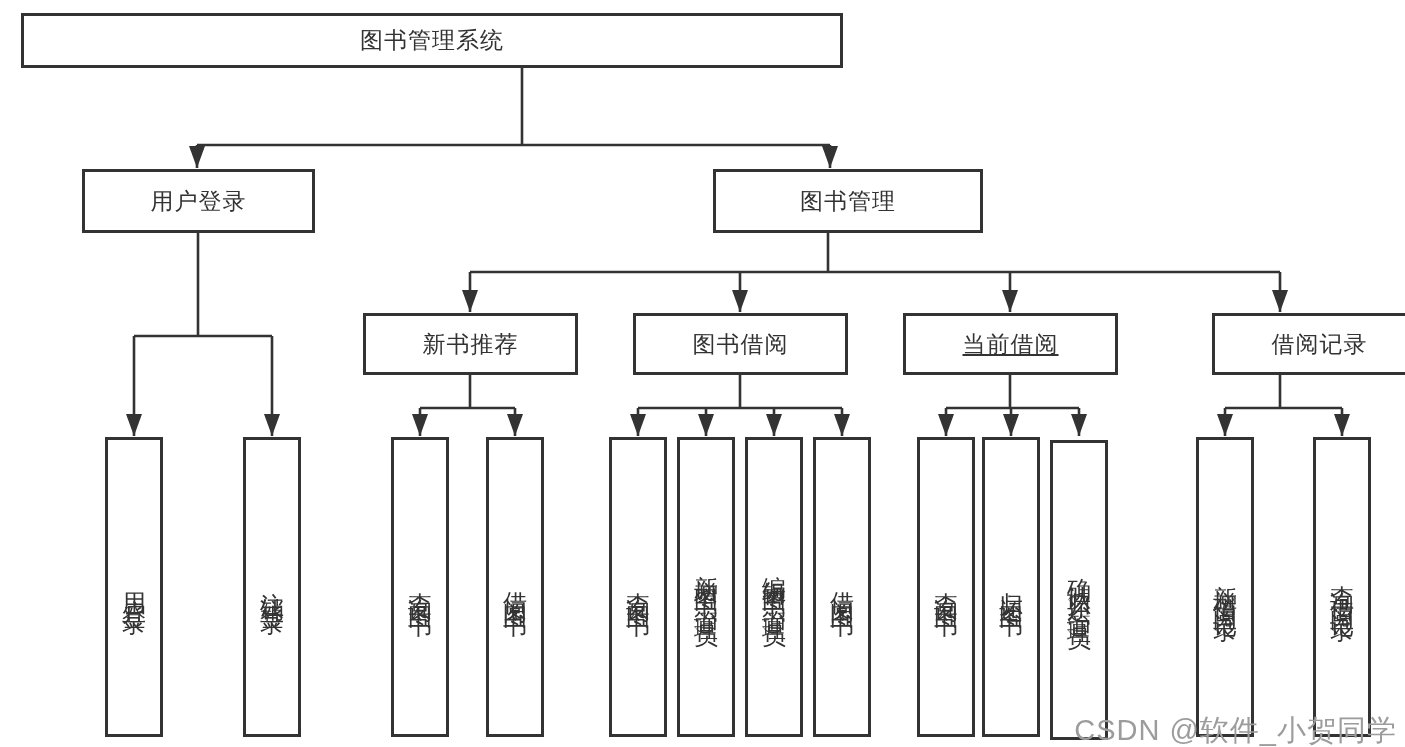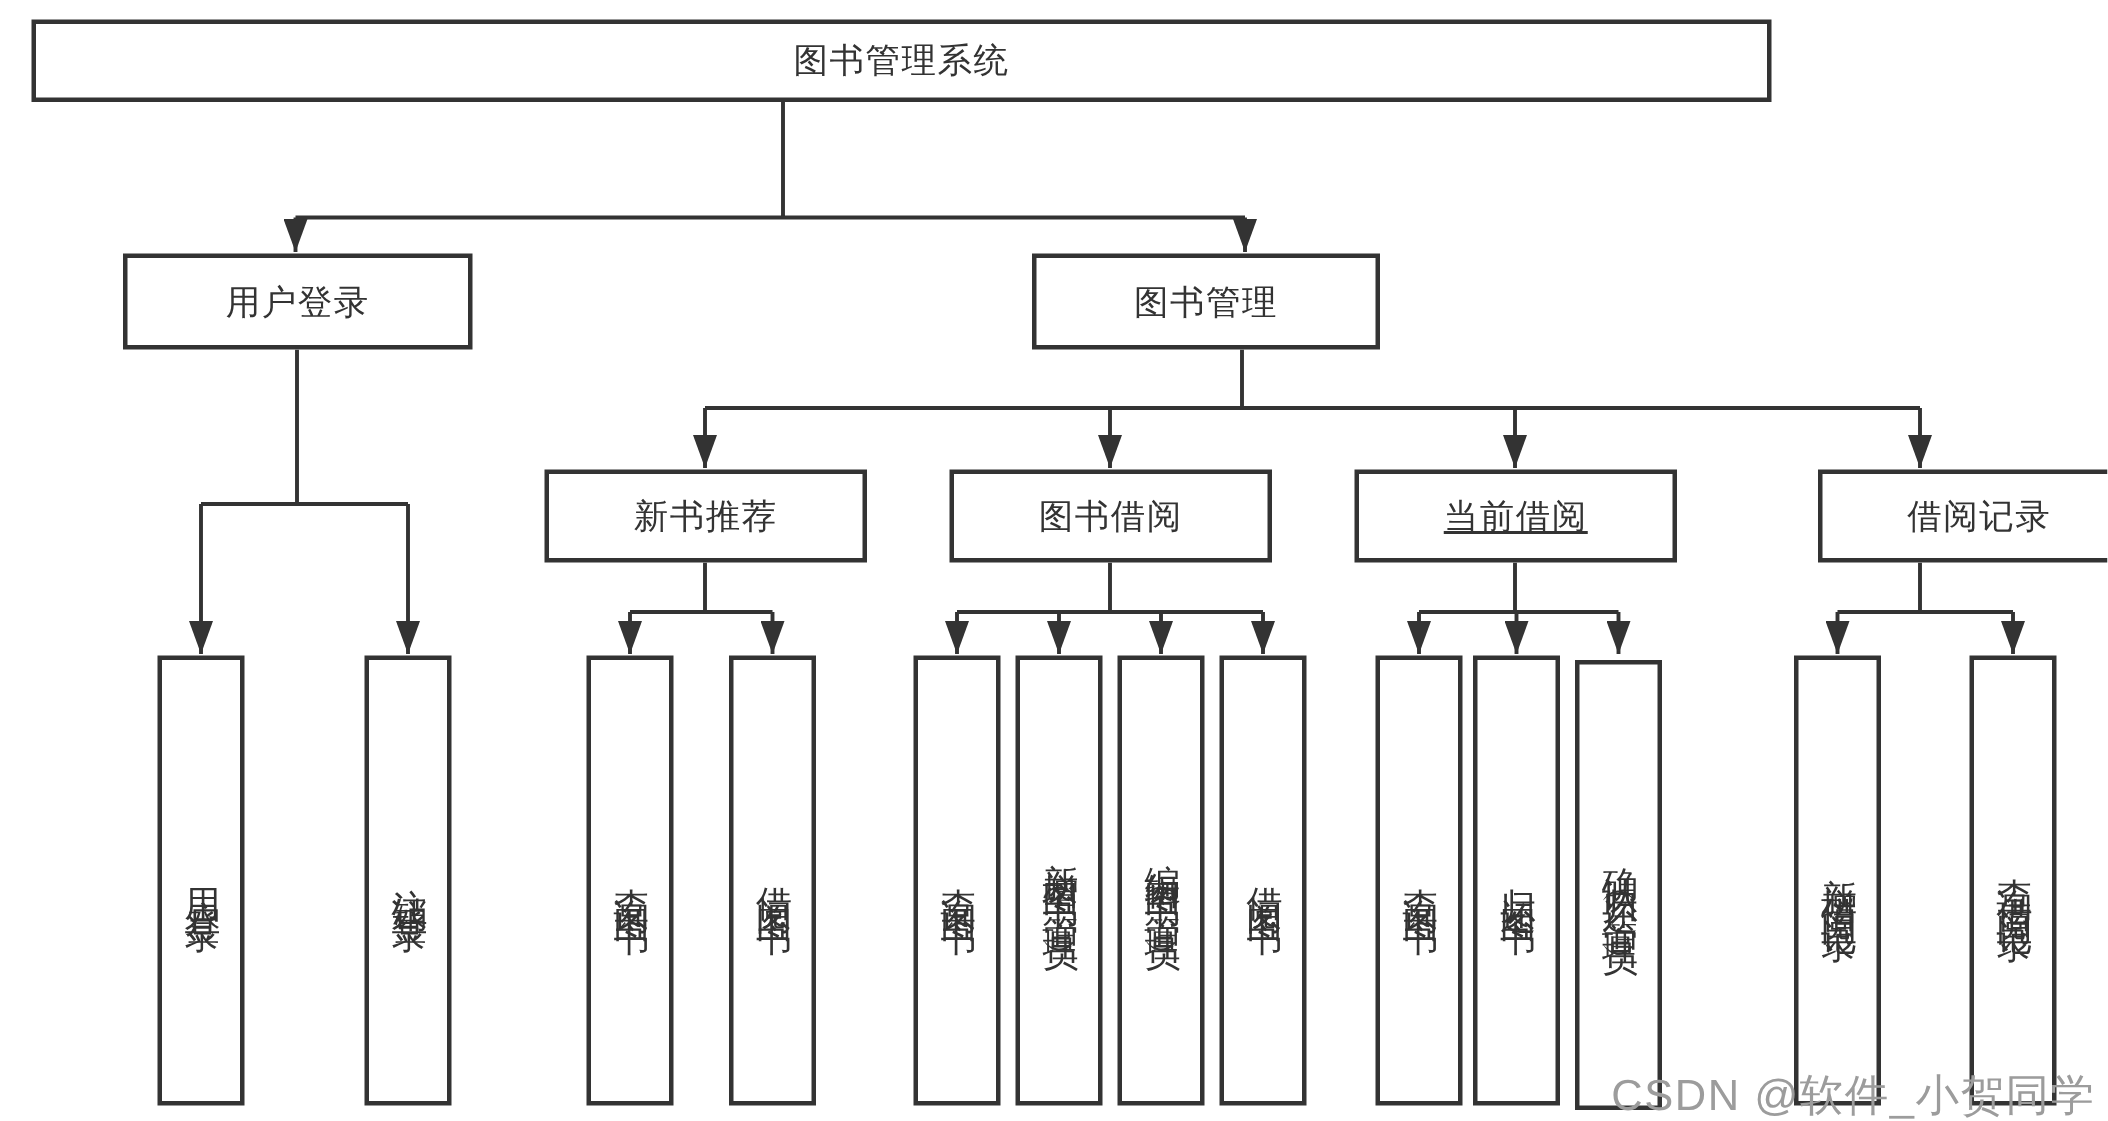--- a/index.html
+++ b/index.html
@@ -57,28 +57,28 @@
     <path d="M706 408 V436" fill="none" stroke="#333333" stroke-width="2.6" marker-end="url(#arw)"></path>
     <path d="M774 408 V436" fill="none" stroke="#333333" stroke-width="2.6" marker-end="url(#arw)"></path>
     <path d="M842 408 V436" fill="none" stroke="#333333" stroke-width="2.6" marker-end="url(#arw)"></path>
     <path d="M946 408 V436" fill="none" stroke="#333333" stroke-width="2.6" marker-end="url(#arw)"></path>
     <path d="M1011 408 V436" fill="none" stroke="#333333" stroke-width="2.6" marker-end="url(#arw)"></path>
     <path d="M1079 408 V436" fill="none" stroke="#333333" stroke-width="2.6" marker-end="url(#arw)"></path>
     <path d="M1225 408 V436" fill="none" stroke="#333333" stroke-width="2.6" marker-end="url(#arw)"></path>
     <path d="M1342 408 V436" fill="none" stroke="#333333" stroke-width="2.6" marker-end="url(#arw)"></path>
   </svg>
 
-  <div class="box" style="left:21px;top:13px;width:1160px;height:55px;">
+  <div class="box" style="left:21px;top:13px;width:822px;height:55px;">
     <span class="hlabel">图书管理系统</span>
   </div>
 
   <div class="box" style="left:82px;top:169px;width:233px;height:64px;">
     <span class="hlabel">用户登录</span>
   </div>
-  <div class="box" style="left:688px;top:169px;width:232px;height:64px;">
+  <div class="box" style="left:713px;top:169px;width:270px;height:64px;">
     <span class="hlabel">图书管理</span>
   </div>
 
   <div class="box" style="left:633px;top:313px;width:215px;height:62px;">
     <span class="hlabel">图书借阅</span>
   </div>
   <div class="box" style="left:363px;top:313px;width:215px;height:62px;">
     <span class="hlabel">新书推荐</span>
   </div>
   <div class="box" style="left:903px;top:313px;width:215px;height:62px;text-decoration:underline;">

